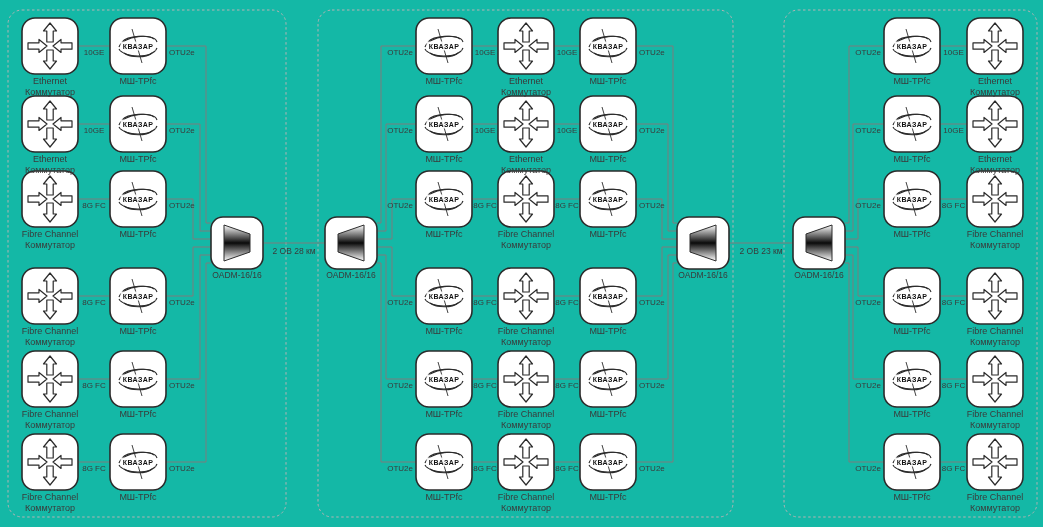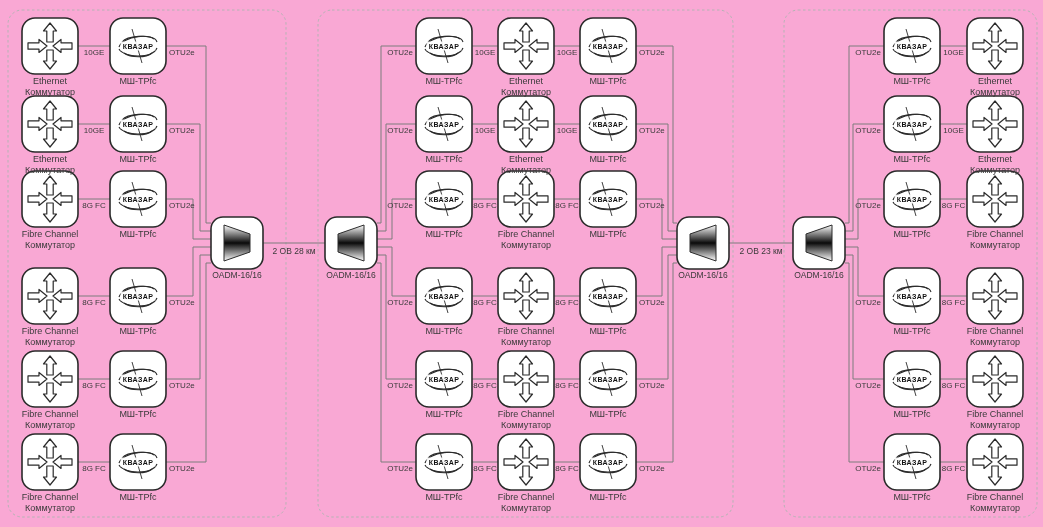--- a/index.html
+++ b/index.html
@@ -1,17 +1,17 @@
 <!DOCTYPE html>
 <html><head>
 <meta charset="utf-8">
 <style>
   html,body{margin:0;padding:0;background:#ffffff;}
   body{font-family:"Liberation Sans", sans-serif;}
-  .stage{position:relative;width:1043px;height:527px;background:#f9a8d4;overflow:hidden;}
+  .stage{position:relative;width:1043px;height:527px;background:#14b8a6;overflow:hidden;}
   svg text{font-family:"Liberation Sans", sans-serif;}
 </style>
 </head>
 <body>
 
 <div class="stage"><svg width="1043" height="527" viewBox="0 0 1043 527">
       <defs>
         <linearGradient id="oadmGrad" x1="0" y1="0" x2="0" y2="1">
           <stop offset="0%" stop-color="#ffffff"></stop>
           <stop offset="50%" stop-color="#0a0a0a"></stop>

